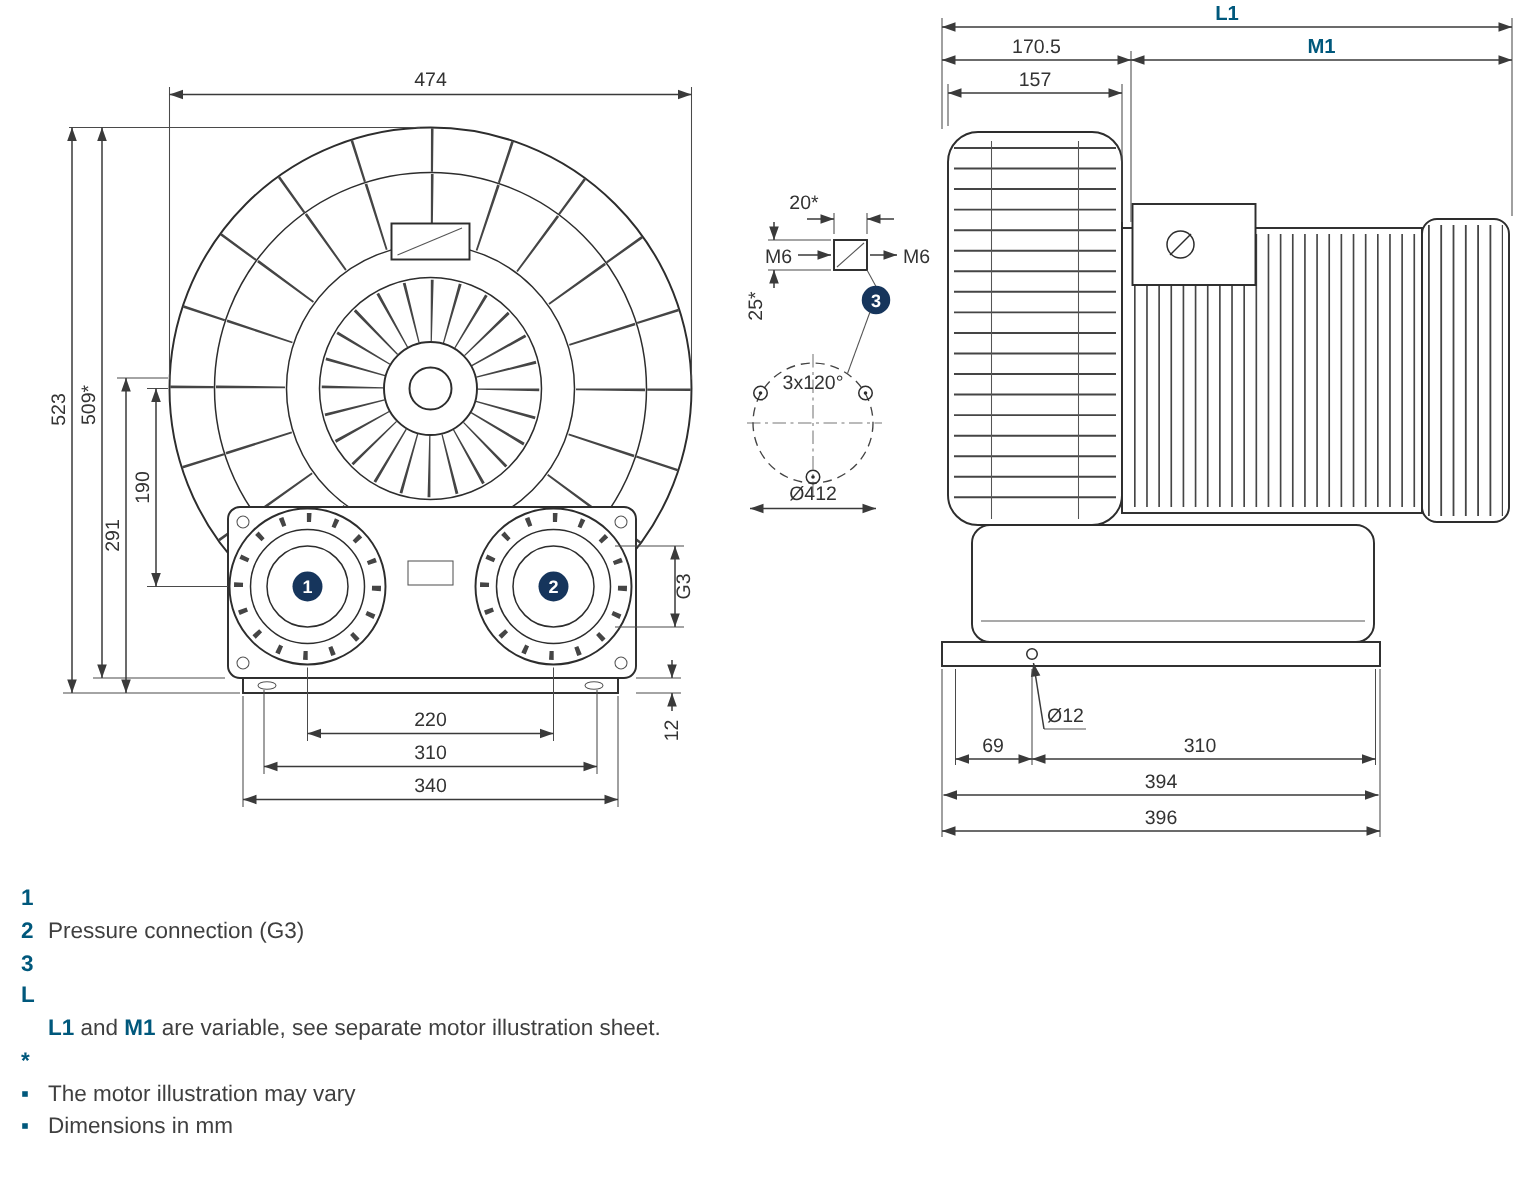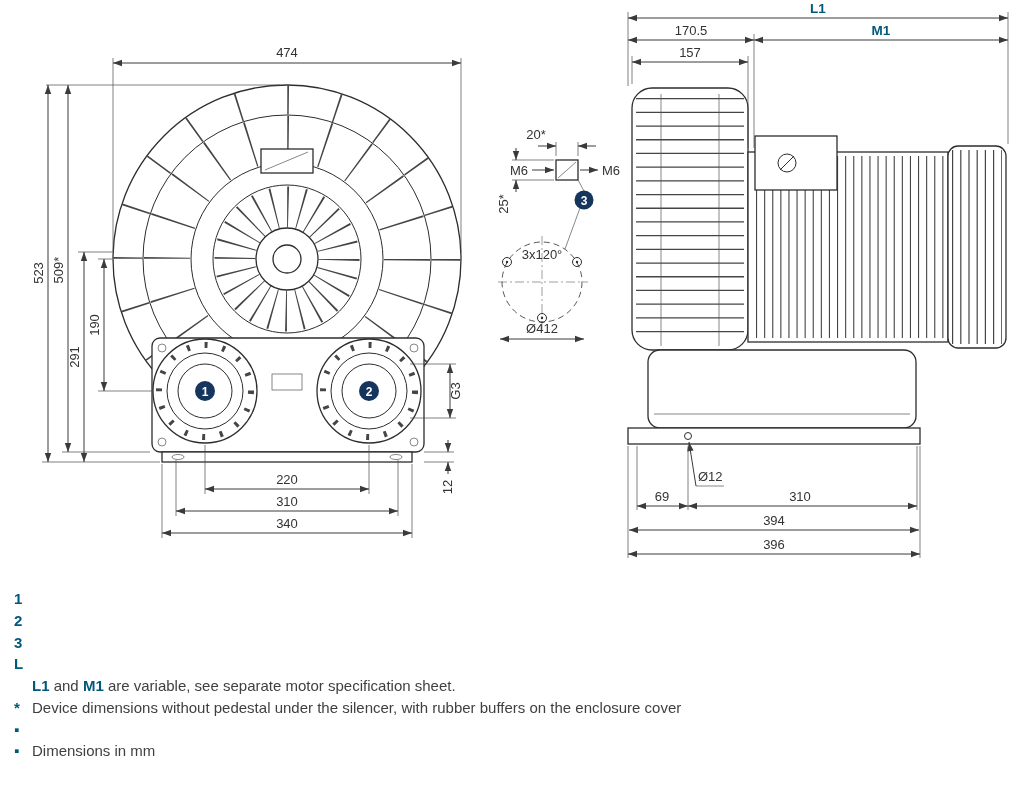--- a/index.html
+++ b/index.html
@@ -258,37 +258,38 @@
     </g>
   </g>
 </svg>
 
 <div class="legend">
   <div class="lrow">
     <span class="lk">1</span>
   </div>
   <div class="lrow">
     <span class="lk">2</span>
+    <span class="lt">Pressure connection (G3)</span>
   </div>
   <div class="lrow">
     <span class="lk">3</span>
   </div>
   <div class="lrow">
     <span class="lk">L</span>
   </div>
   <div class="lrow">
     <span class="lk"></span>
-    <span class="lt"><span class="hl">L1</span><span> and </span><span class="hl">M1</span><span> are variable, see separate motor specification sheet.</span></span>
+    <span class="lt"><span class="hl">L1</span><span> and </span><span class="hl">M1</span><span> are variable, see separate motor illustration sheet.</span></span>
   </div>
   <div class="lrow">
     <span class="lk">*</span>
-    <span class="lt">Device dimensions without pedestal under the silencer, with rubber buffers on the enclosure cover</span>
   </div>
   <div class="lrow">
     <span class="lk">▪</span>
+    <span class="lt">The motor illustration may vary</span>
   </div>
   <div class="lrow">
     <span class="lk">▪</span>
     <span class="lt">Dimensions in mm</span>
   </div>
 </div>
 
 </div>
 
 </body></html>

